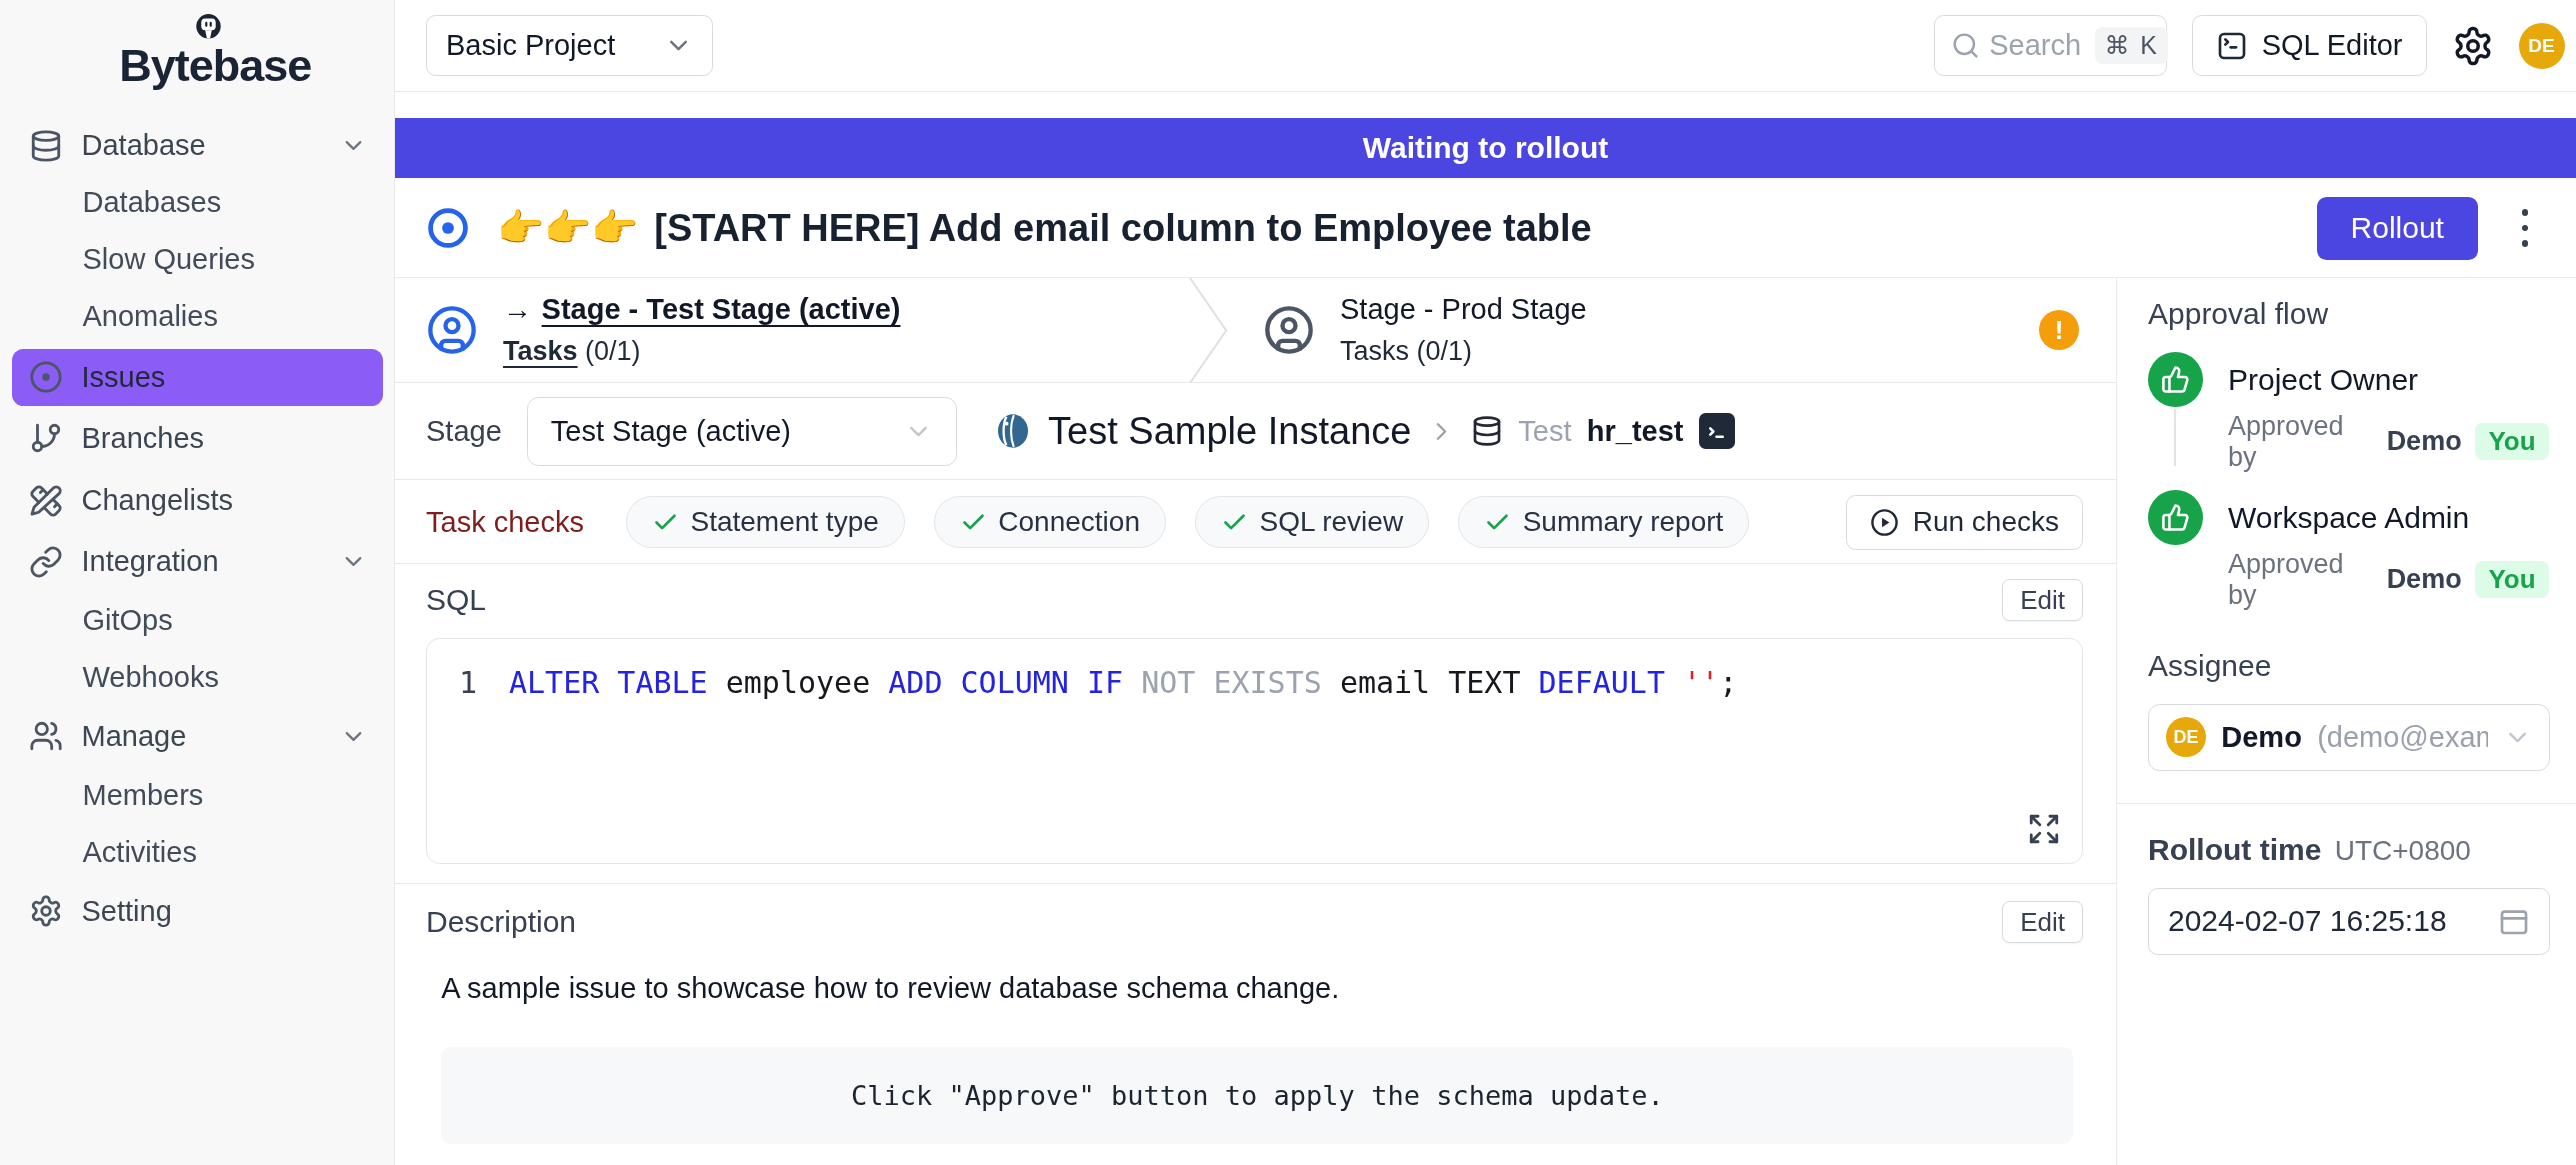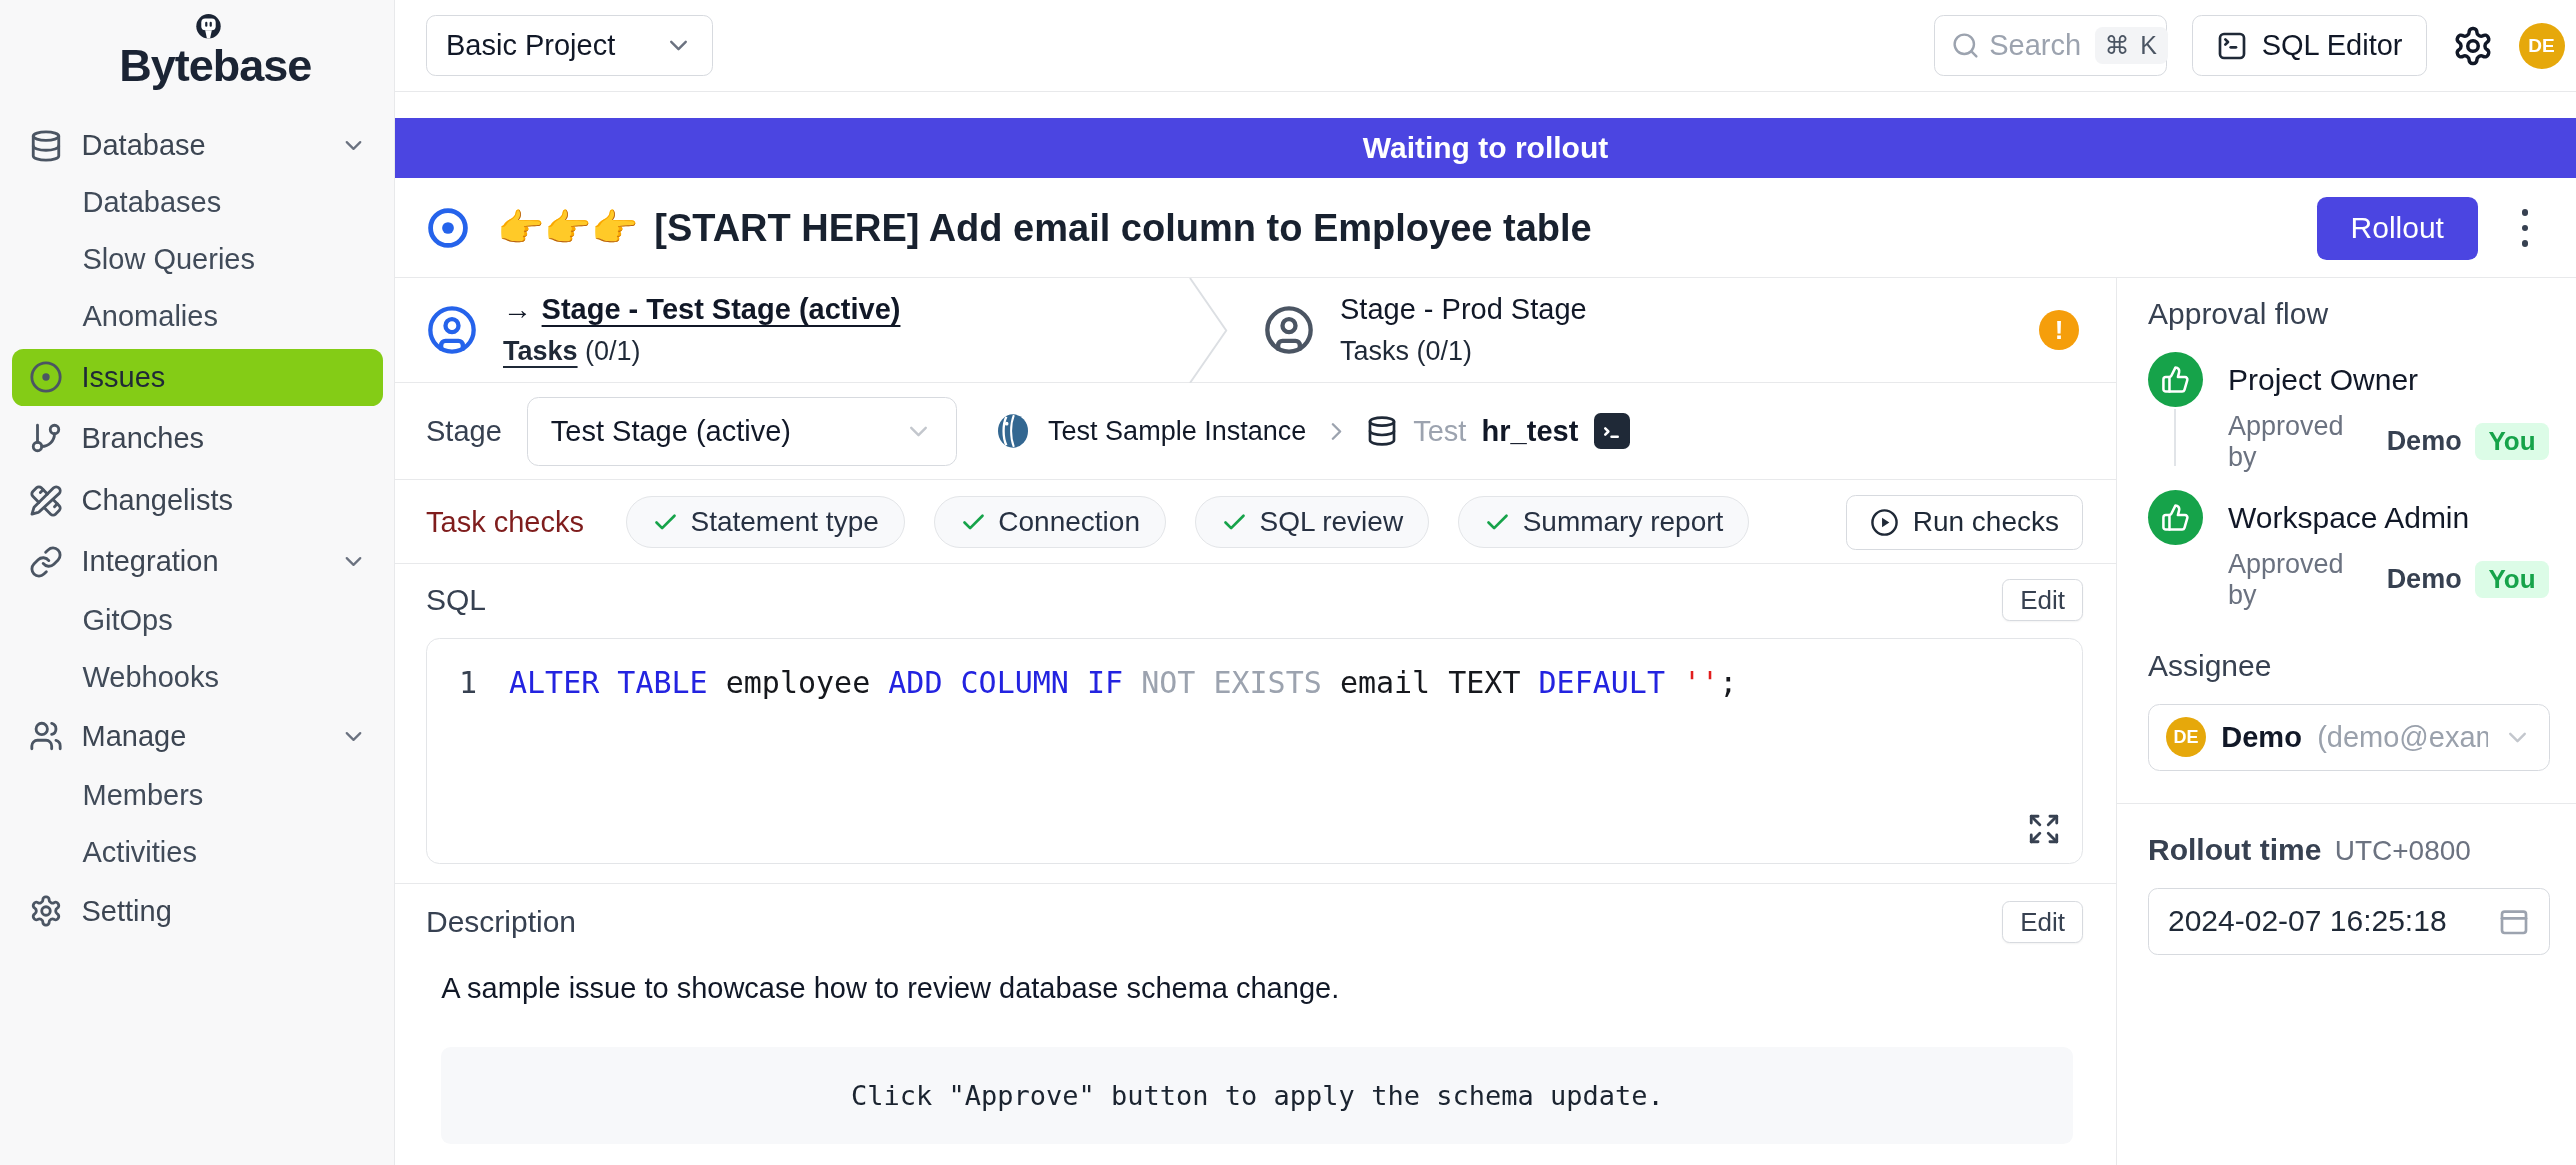--- a/index.html
+++ b/index.html
@@ -12,21 +12,21 @@
   .sidebar { position:absolute; left:0; top:0; width:395px; height:1166px;
     background:#f8f8f9; border-right:1.9px solid #e8e9eb; }
   .logo-row { display:flex; align-items:center; padding:13.4px 0 0 23px; height:92px;flex-direction:column; }
   .logo-mark { width:69px; height:69px; }
   .logo-text { margin-left:13.4px; font-size:45px; font-weight:700; color:#1b2434; letter-spacing:-1px; }
   .nav { padding:25px 11.5px 0 11.5px; }
   .nav-item { display:flex; align-items:center; height:57px; border-radius:11.5px;
     padding:0 15.3px 0 17px; font-size:29px; color:#414b59; cursor:pointer; }
   .nav-item.top { font-weight:500; color:#3c4552; }
   .nav-item.sub { padding-left:71px; font-weight:400; }
-  .nav-item.active { background:#84cc16; color:#1f2937; }
+  .nav-item.active { background:#8b5cf6; color:#1f2937; }
   .nav-icon { width:34px; height:34px; margin-right:19px; color:#4b5563; flex:none; }
   .nav-chevron { margin-left:auto; width:27px; height:27px; color:#6b7280; }
   .mt4 { margin-top:3.8px; } .mt6 { margin-top:5.7px; } .mt2 { margin-top:1.9px; } .mt48 { margin-top:46px; }
 
   
   .header { position:absolute; left:395px; top:0; right:0; height:92px; background:#fff;
     border-bottom:1.9px solid #e8e9eb; display:flex; align-items:center;
     justify-content:space-between; padding:0 11.5px 0 31px; }
   .proj-select { width:287px; height:61px; border:1.9px solid #d7dadf; border-radius:9.6px;
     display:flex; align-items:center; justify-content:space-between; padding:8px 19px;
@@ -85,21 +85,21 @@
   
   .stagesel-row { position:absolute; left:395px; top:383px; width:1722px; height:97px;
     display:flex; align-items:center; padding-left:31px; border-bottom:1.9px solid #e8e9eb; }
   .stagesel-label { font-size:29px; font-weight:500; color:#374151; margin-right:25px; }
   .stage-select { width:430px; height:69px; border:1.9px solid #d7dadf; border-radius:11.5px;
     display:flex; align-items:center; justify-content:space-between; padding:0 23px;
     font-size:29px; color:#111827; background:#fff; cursor:pointer; }
   .stage-select .chev { width:29px; height:29px; color:#c3c7cd; }
   .crumb { display:flex; align-items:center; gap:15.3px; margin-left:36px; }
   .pg-icon { width:40px; height:40px; }
-  .crumb-instance { font-size:27px; font-weight:500; color:#111827; cursor:pointer; }
+  .crumb-instance { font-size:38px; font-weight:500; color:#111827; cursor:pointer; }
   .crumb-sep { width:29px; height:29px; color:#9ca3af; }
   .db-icon { width:32px; height:32px; color:#1f2937; }
   .crumb-env { font-size:29px; color:#9ca3af; }
   .crumb-db { font-size:29px; font-weight:700; color:#111827; cursor:pointer; }
   .mini-term { width:36px; height:36px; border-radius:6.7px; background:#1f2937; display:flex;
     align-items:center; justify-content:center; cursor:pointer; }
   .mini-term svg { width:25px; height:25px; color:#fff; }
 
   
   .checks-row { position:absolute; left:395px; top:481px; width:1722px; height:83px;

